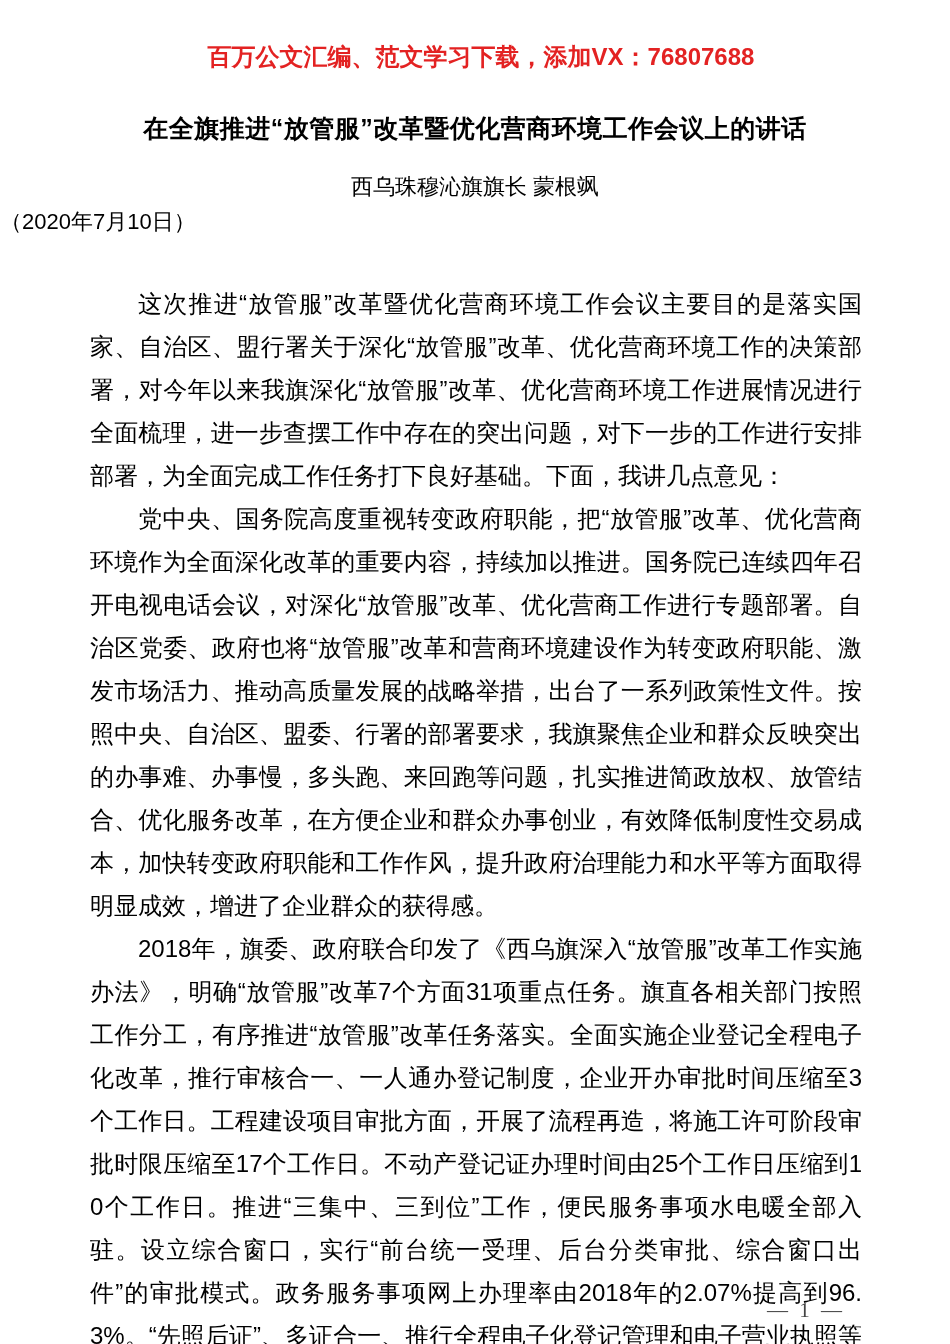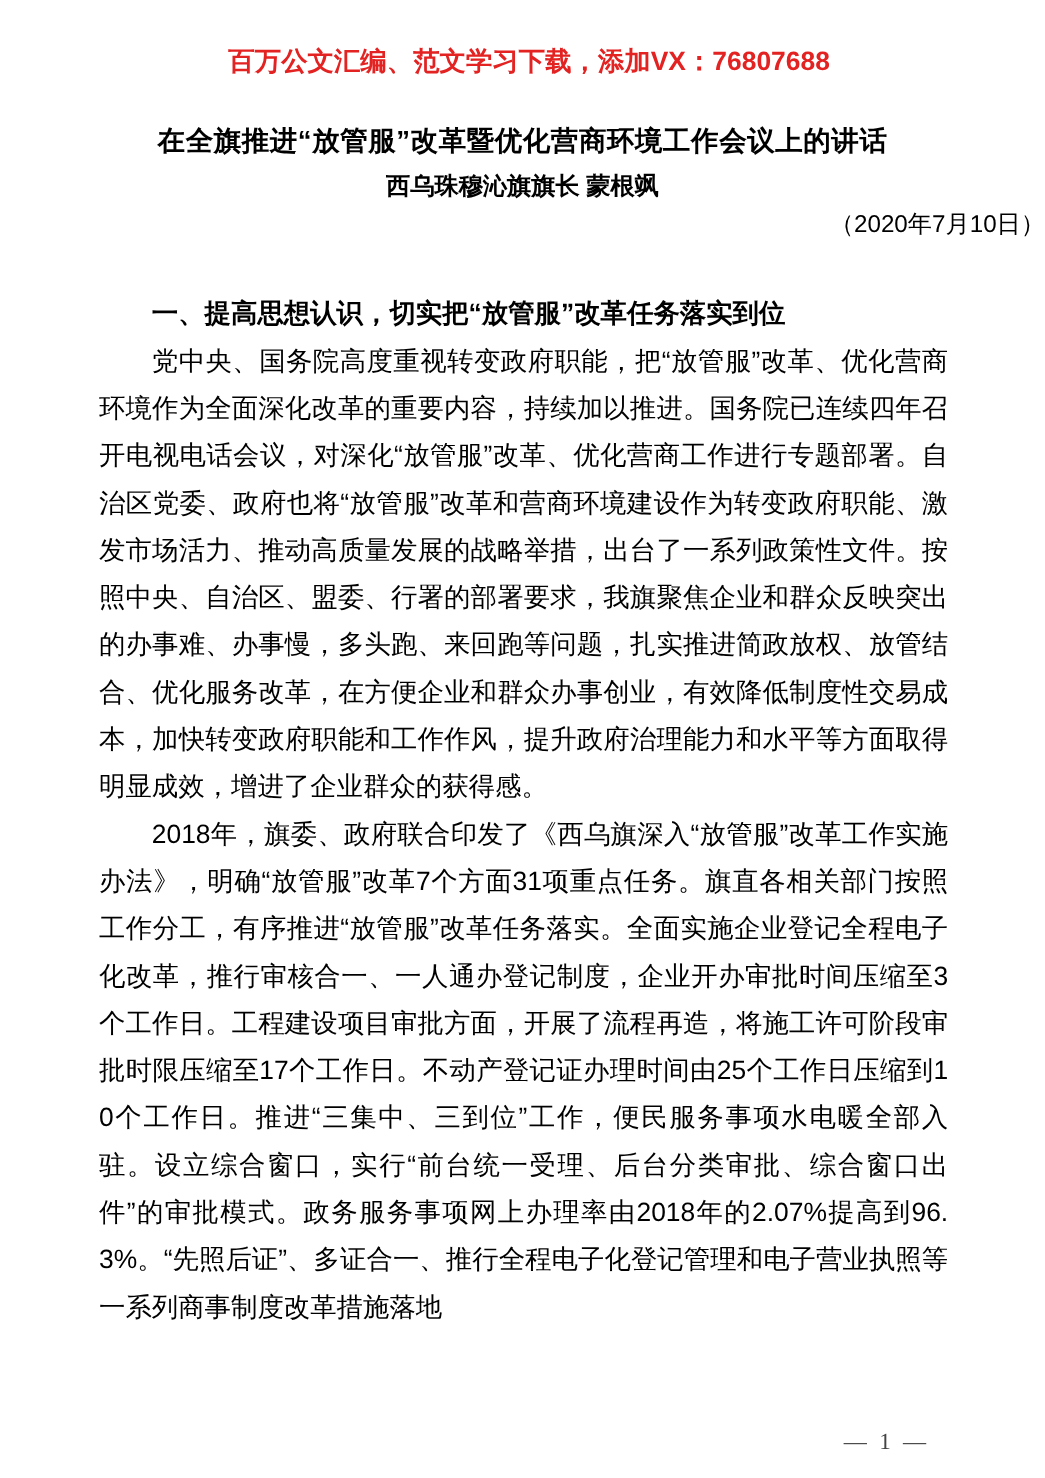--- a/index.html
+++ b/index.html
@@ -25,29 +25,29 @@
   }
   .doc-title {
     margin-top: 40px;
     text-align: center;
     font-size: 25px;
     line-height: 33px;
     font-weight: 700;
     letter-spacing: 0.5px;
   }
   .speaker {
-    margin-top: 10px;
+    margin-top: 28px;
     text-align: center;
     font-size: 22px;
     line-height: 28px;
-    font-weight: 700;
+    font-weight: 400;
   }
   .doc-date {
     margin-top: 7px;
-    text-align: right;
+    text-align: left;
     font-size: 22px;
     line-height: 28px;
     font-weight: 400;
   }
   .content {
     margin: 46px 88px 0 90px;
     font-size: 24px;
     line-height: 43px;
     text-align: justify;
   }
@@ -75,20 +75,20 @@
 
   <div class="notice">百万公文汇编、范文学习下载，添加VX：76807688</div>
 
   <div class="doc-title">在全旗推进“放管服”改革暨优化营商环境工作会议上的讲话</div>
 
   <div class="speaker">西乌珠穆沁旗旗长 蒙根飒</div>
 
   <div class="doc-date">（2020年7月10日）</div>
 
   <div class="content">
-    <p class="indent heading">一、提高思想认识，切实把“放管服”改革任务落实到位</p>
+    <p class="indent">这次推进“放管服”改革暨优化营商环境工作会议主要目的是落实国家、自治区、盟行署关于深化“放管服”改革、优化营商环境工作的决策部署，对今年以来我旗深化“放管服”改革、优化营商环境工作进展情况进行全面梳理，进一步查摆工作中存在的突出问题，对下一步的工作进行安排部署，为全面完成工作任务打下良好基础。下面，我讲几点意见：</p>
     <p class="indent">党中央、国务院高度重视转变政府职能，把“放管服”改革、优化营商环境作为全面深化改革的重要内容，持续加以推进。国务院已连续四年召开电视电话会议，对深化“放管服”改革、优化营商工作进行专题部署。自治区党委、政府也将“放管服”改革和营商环境建设作为转变政府职能、激发市场活力、推动高质量发展的战略举措，出台了一系列政策性文件。按照中央、自治区、盟委、行署的部署要求，我旗聚焦企业和群众反映突出的办事难、办事慢，多头跑、来回跑等问题，扎实推进简政放权、放管结合、优化服务改革，在方便企业和群众办事创业，有效降低制度性交易成本，加快转变政府职能和工作作风，提升政府治理能力和水平等方面取得明显成效，增进了企业群众的获得感。</p>
     <p class="indent">2018年，旗委、政府联合印发了《西乌旗深入“放管服”改革工作实施办法》，明确“放管服”改革7个方面31项重点任务。旗直各相关部门按照工作分工，有序推进“放管服”改革任务落实。全面实施企业登记全程电子化改革，推行审核合一、一人通办登记制度，企业开办审批时间压缩至3个工作日。工程建设项目审批方面，开展了流程再造，将施工许可阶段审批时限压缩至17个工作日。不动产登记证办理时间由25个工作日压缩到10个工作日。推进“三集中、三到位”工作，便民服务事项水电暖全部入驻。设立综合窗口，实行“前台统一受理、后台分类审批、综合窗口出件”的审批模式。政务服务事项网上办理率由2018年的2.07%提高到96.3%。“先照后证”、多证合一、推行全程电子化登记管理和电子营业执照等一系列商事制度改革措施落地</p>
   </div>
 
   <div class="page-footer">— 1 —</div>
 
 </div>
 
 </body></html>

